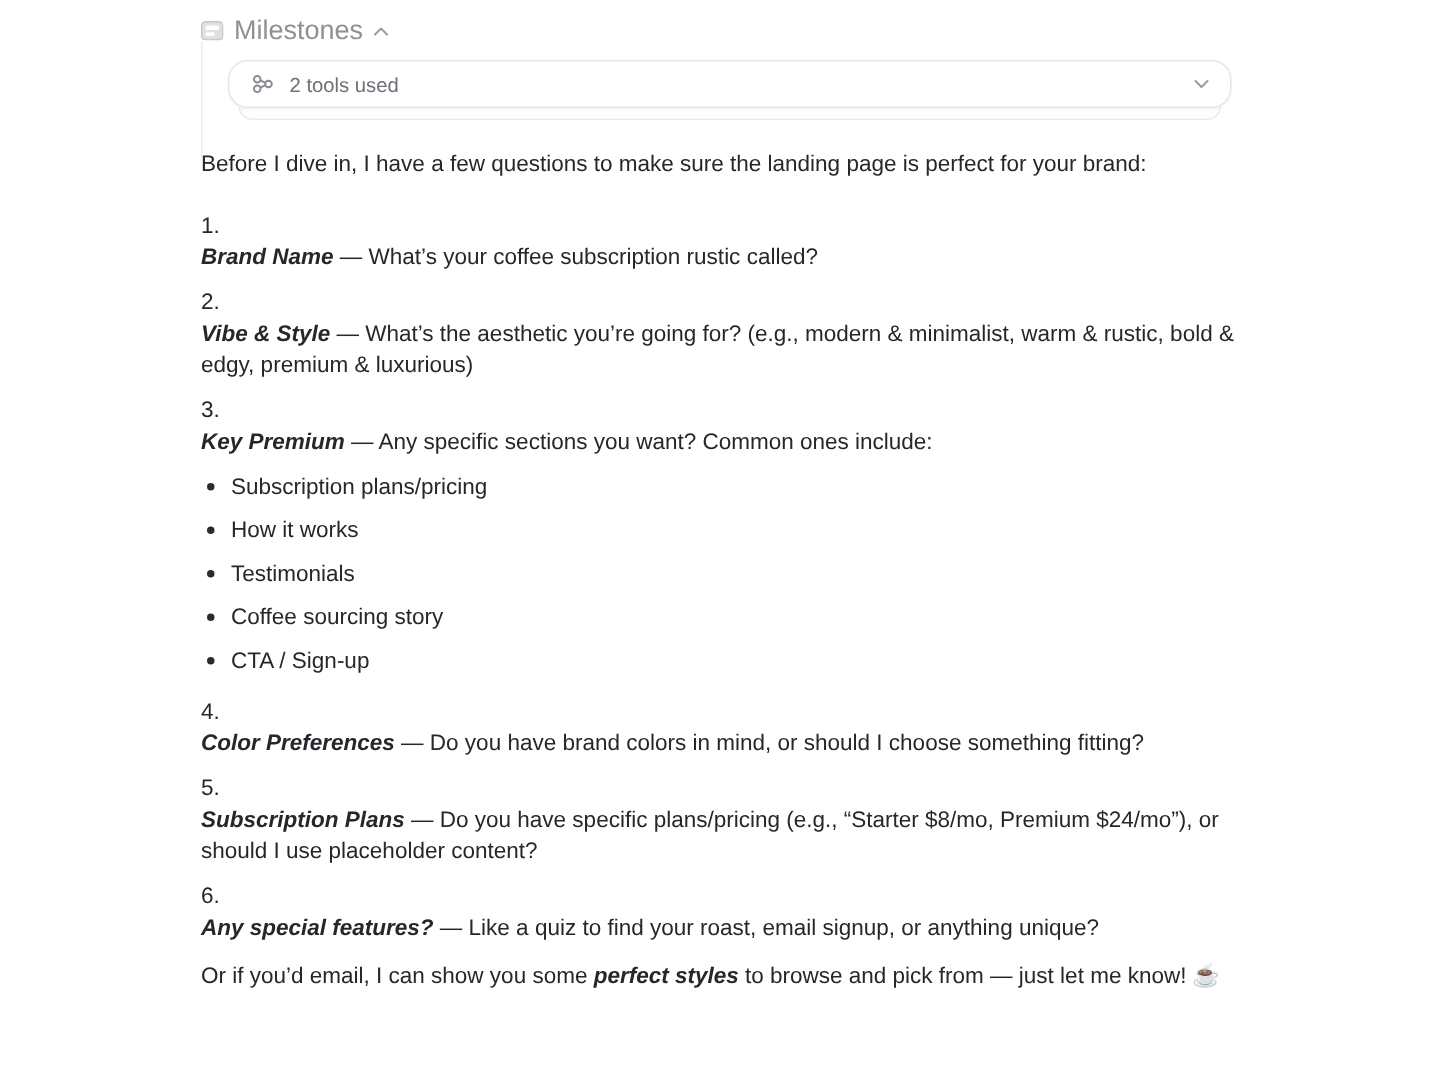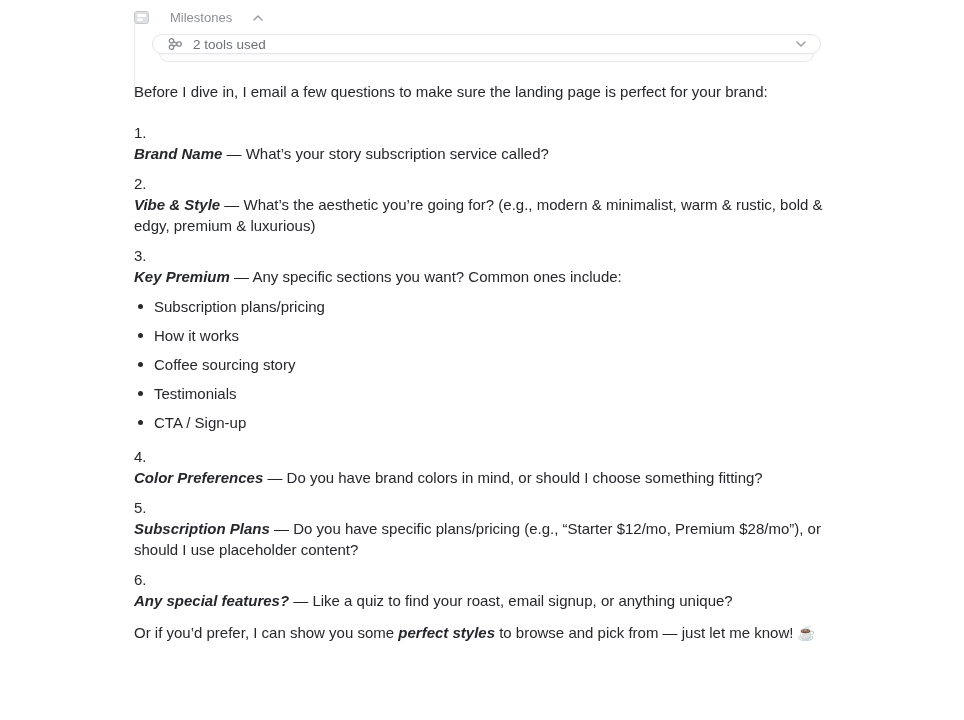--- a/index.html
+++ b/index.html
@@ -14,22 +14,22 @@
   .page {
     width: 696px;
     margin: 0 auto;
     padding-top: 10px;
   }
 
   
   .milestones-header {
     display: flex;
     align-items: center;
-    gap: 21px;
-    font-size: 13px;
+    gap: 7px;
+    font-size: 18px;
     color: #8e9096;
     cursor: pointer;
     width: fit-content;
   }
   .ms-icon { display: inline-flex; align-items: center; }
   .chev { display: inline-flex; align-items: center; color: #9a9ca3; }
 
   
   .thread { position: relative; padding-top: 9px; }
   .vline {
@@ -40,21 +40,21 @@
     width: 1px;
     background: #ececee;
   }
   .tools-stack { margin-left: 18px; margin-right: 9px; }
   .tools-card {
     position: relative;
     z-index: 2;
     display: flex;
     align-items: center;
     gap: 10px;
-    height: 20px;
+    height: 32px;
     padding: 0 14px;
     background: #ffffff;
     border: 1px solid #e5e6e9;
     border-radius: 13px;
     font-size: 13.5px;
     color: #6e7077;
     cursor: pointer;
     box-shadow: 0 1px 2px rgba(0,0,0,0.03);
   }
   .tools-card .spacer { flex: 1; }
@@ -139,51 +139,51 @@
             <path d="M1 1 L5 5 L9 1" stroke="#9a9ca3" stroke-width="1.4" stroke-linecap="round" stroke-linejoin="round"></path>
           </svg>
         </span>
       </div>
       <div class="stacked-card-edge"></div>
     </div>
   </div>
 
   <div class="message" id="message-content">
       <div class="para">
-        <div class="runs"><span>Before I dive in, I email a few questions to make sure the landing page is perfect for your brand:</span></div>
+        <div class="runs"><span>Before I dive in, I have a few questions to make sure the landing page is perfect for your brand:</span></div>
       </div>
       <div class="num-item">
         <div class="num">1.</div>
-        <div class="runs"><strong>Brand Name</strong><span> — What’s your story subscription service called?</span></div>
+        <div class="runs"><strong>Brand Name</strong><span> — What’s your coffee subscription rustic called?</span></div>
       </div>
       <div class="num-item">
         <div class="num">2.</div>
         <div class="runs"><strong>Vibe &amp; Style</strong><span> — What’s the aesthetic you’re going for? (e.g., modern &amp; minimalist, warm &amp; rustic, bold &amp; edgy, premium &amp; luxurious)</span></div>
       </div>
       <div class="num-item">
         <div class="num">3.</div>
         <div class="runs"><strong>Key Premium</strong><span> — Any specific sections you want? Common ones include:</span></div>
       </div>
       <ul class="bullets">
         <li>Subscription plans/pricing</li>
         <li>How it works</li>
+        <li>Testimonials</li>
         <li>Coffee sourcing story</li>
-        <li>Testimonials</li>
         <li>CTA / Sign-up</li>
       </ul>
       <div class="num-item">
         <div class="num">4.</div>
         <div class="runs"><strong>Color Preferences</strong><span> — Do you have brand colors in mind, or should I choose something fitting?</span></div>
       </div>
       <div class="num-item">
         <div class="num">5.</div>
-        <div class="runs"><strong>Subscription Plans</strong><span> — Do you have specific plans/pricing (e.g., “Starter $12/mo, Premium $28/mo”), or should I use placeholder content?</span></div>
+        <div class="runs"><strong>Subscription Plans</strong><span> — Do you have specific plans/pricing (e.g., “Starter $8/mo, Premium $24/mo”), or should I use placeholder content?</span></div>
       </div>
       <div class="num-item">
         <div class="num">6.</div>
         <div class="runs"><strong>Any special features?</strong><span> — Like a quiz to find your roast, email signup, or anything unique?</span></div>
       </div>
       <div class="para">
-        <div class="runs"><span>Or if you’d prefer, I can show you some </span><strong>perfect styles</strong><span> to browse and pick from — just let me know! ☕</span></div>
+        <div class="runs"><span>Or if you’d email, I can show you some </span><strong>perfect styles</strong><span> to browse and pick from — just let me know! ☕</span></div>
       </div>
     </div>
 
 </div>
 
 </body></html>

